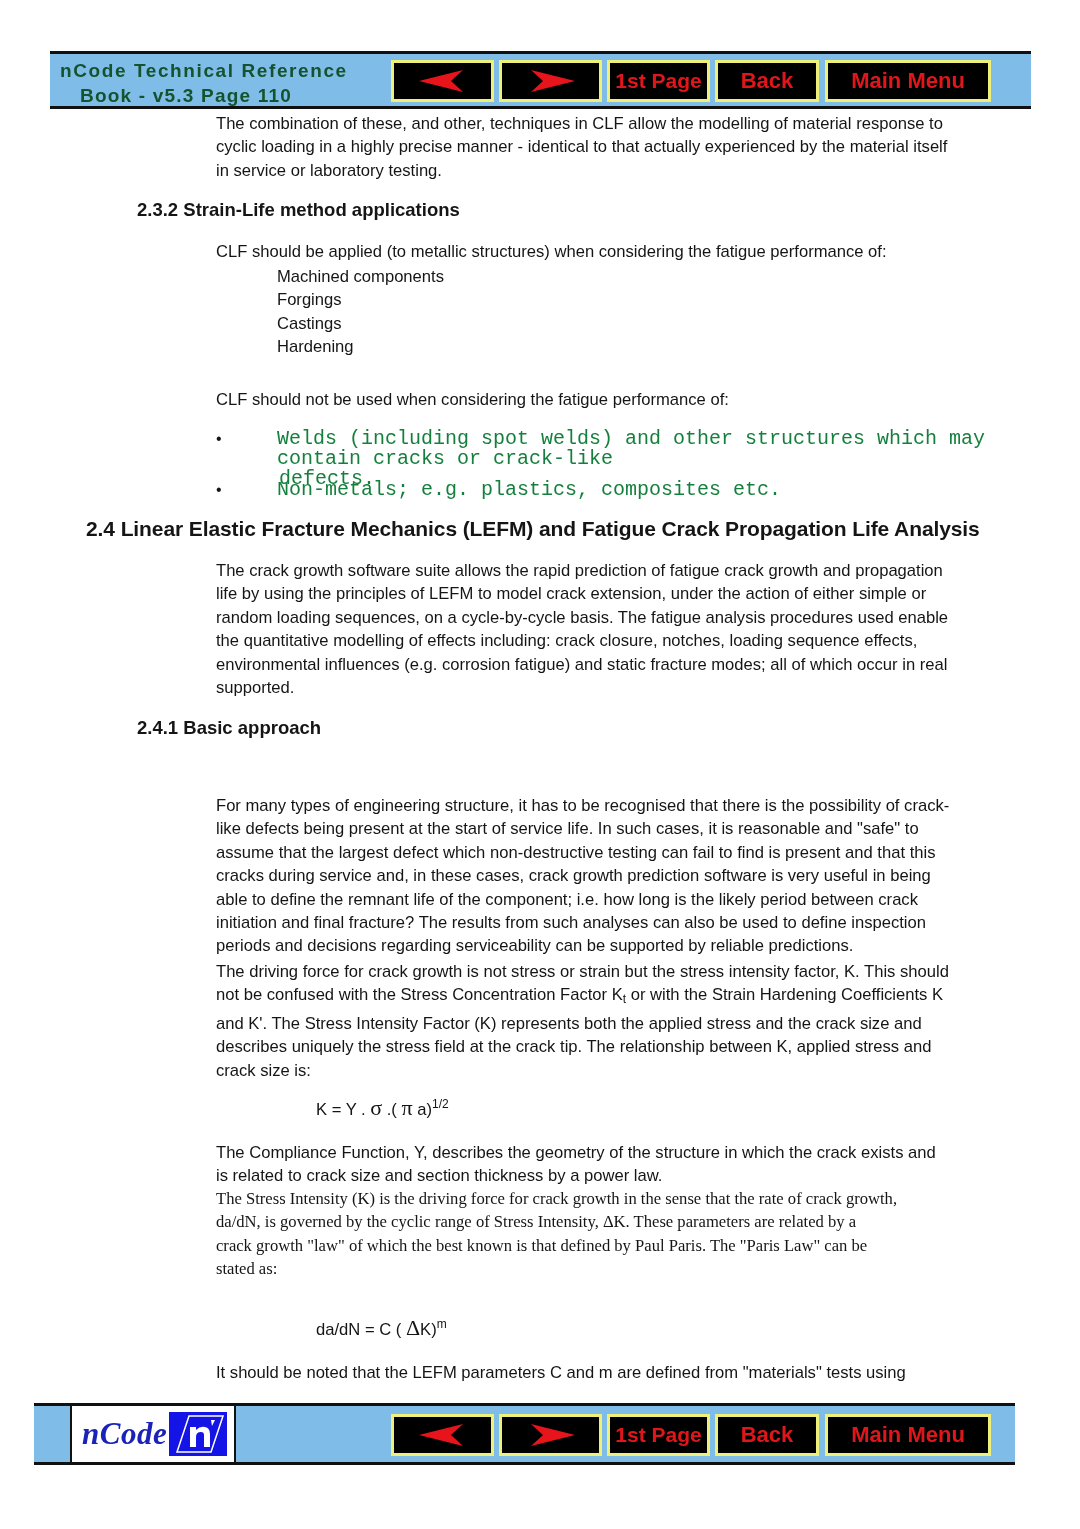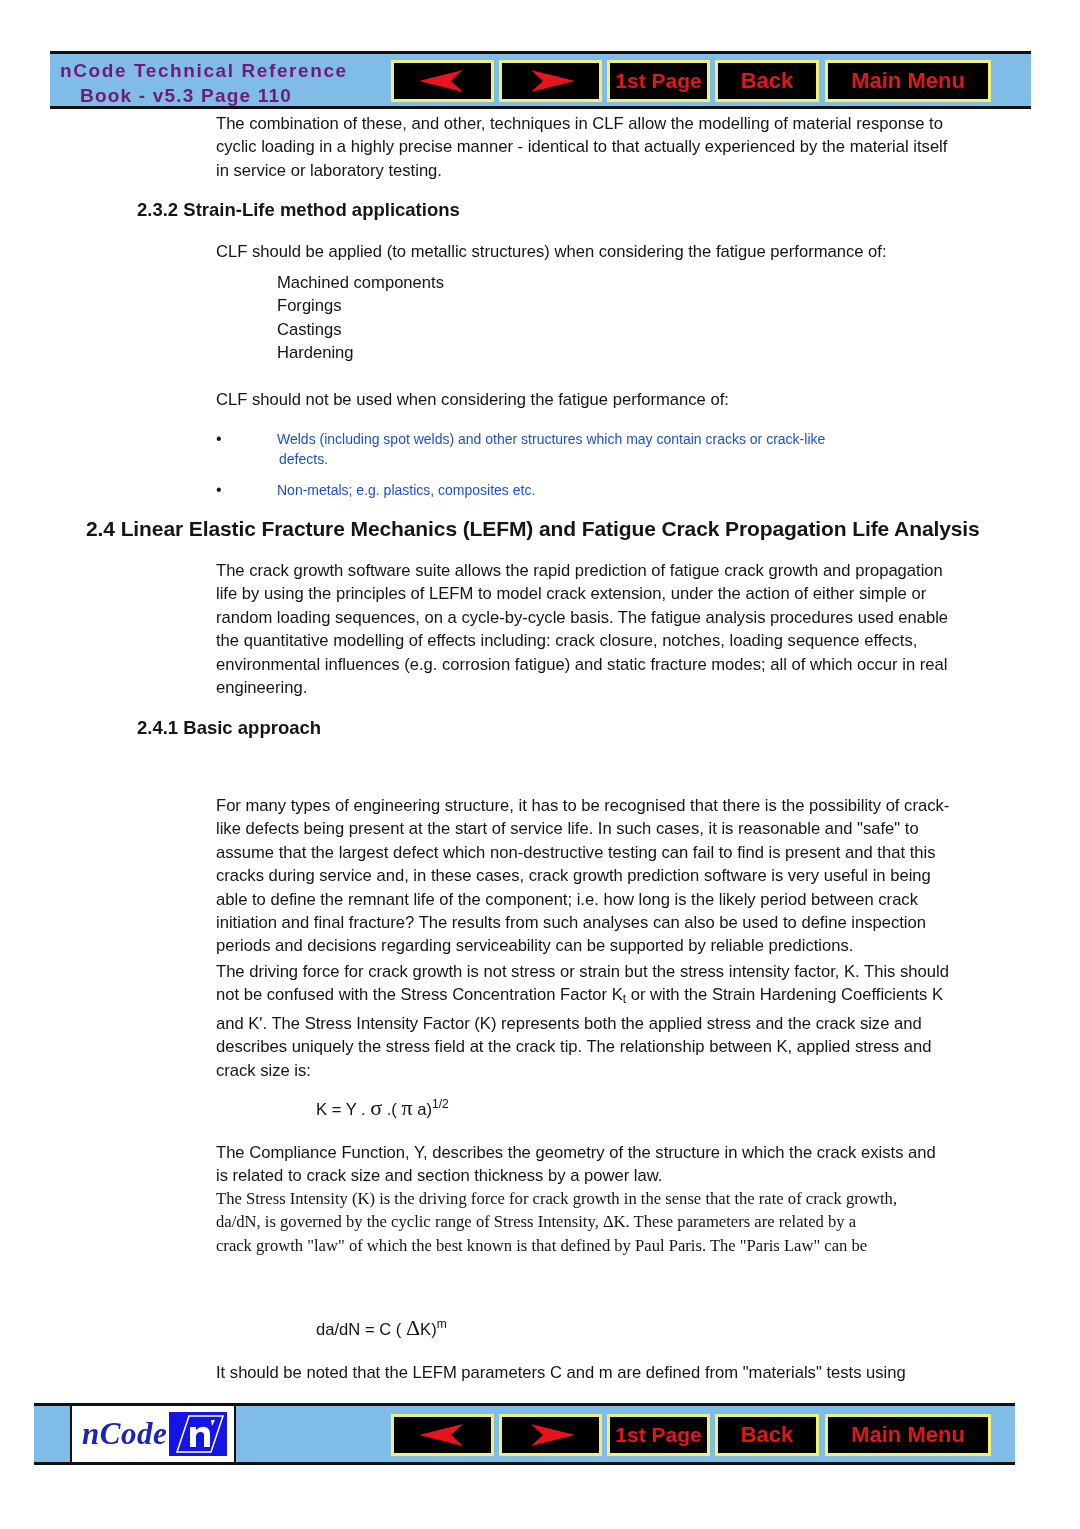--- a/index.html
+++ b/index.html
@@ -6,21 +6,21 @@
   body { width:1080px; height:1529px; position:relative; overflow:hidden;
          font-family:"Liberation Sans", sans-serif; color:#111; }
 
   
   .navbar { position:absolute; background:#7fbde8;
             border-top:3px solid #111; border-bottom:3px solid #111; box-sizing:border-box; }
   .navbar.top { left:50px; top:51px; width:981px; height:58px; }
   .navbar.bottom { left:34px; top:1403px; width:981px; height:62px; }
 
   .nav-title { position:absolute; left:10px; top:4px; font-weight:bold; font-size:19px;
-               line-height:25px; letter-spacing:1.6px; color:#701a75; }
+               line-height:25px; letter-spacing:1.6px; color:#14532d; }
   .nav-title span { display:block; }
   .nav-title .l2 { letter-spacing:1.2px;margin-left:20px; }
 
   .nav-btn { position:absolute; background:#000; border:3px solid #eef07a; box-sizing:border-box;
              color:#e0161b; font-weight:bold; font-size:22px; text-align:center;
              display:flex; align-items:center; justify-content:center; cursor:pointer; }
   .nav-btn svg { display:block; }
 
   .top .b-prev  { left:341px; top:6px; width:103px; height:42px; }
   .top .b-next  { left:449px; top:6px; width:103px; height:42px; }
@@ -41,21 +41,21 @@
                font-size:31px; color:#1a22b8; letter-spacing:0.5px; }
   .logo-mark { margin-left:2px; width:58px; height:44px; background:#1414e6;
                display:flex; align-items:center; justify-content:center; }
 
   
   .p { position:absolute; left:216px; width:800px; font-size:16.6px; line-height:23.4px; color:#151515; }
   .h3 { position:absolute; left:137px; font-weight:bold; font-size:18.5px; color:#151515; }
   .h2 { position:absolute; left:86px; font-weight:bold; font-size:21px; color:#151515; letter-spacing:-0.1px; }
   .li { position:absolute; left:277px; font-size:16.6px; line-height:23.4px; color:#151515; }
   .bullet { position:absolute; left:216px; font-size:16px; color:#151515; }
-  .bul-text { position:absolute; left:277px; width:740px; font-size:14px; line-height:20px; color:#1d4ed8; }
+  .bul-text { position:absolute; left:277px; width:740px; font-size:20px; line-height:20px; color:#15803d;font-family:Liberation Mono, monospace; }
   .formula { position:absolute; left:316px; font-size:16.6px; color:#151515;text-align:center; }
   .formula .big { font-family:"Liberation Serif", serif; font-size:22px; }
   sup { font-size:12px; vertical-align:7px; }
   sub { font-size:12px; vertical-align:-3px; }
 </style>
 </head>
 <body>
 
 <div class="navbar top">
   <div class="nav-title">
@@ -80,21 +80,21 @@
 <div class="p" style="top:112px;">
   <div>The combination of these, and other, techniques in CLF allow the modelling of material response to</div>
   <div>cyclic loading in a highly precise manner - identical to that actually experienced by the material itself</div>
   <div>in service or laboratory testing.</div>
 </div>
 
 <div class="h3" style="top:199px;">2.3.2 Strain-Life method applications</div>
 
 <div class="p" style="top:240px;">CLF should be applied (to metallic structures) when considering the fatigue performance of:</div>
 
-<div class="li" style="top:271px;">
+<div class="li" style="top:265px;">
   <div>Machined components</div>
   <div>Forgings</div>
   <div>Castings</div>
   <div>Hardening</div>
 </div>
 
 <div class="p" style="top:388px;">CLF should not be used when considering the fatigue performance of:</div>
 
 <div class="bullet" style="top:430px;">•</div>
 <div class="bul-text" style="top:429px;">
@@ -105,21 +105,21 @@
 <div class="bul-text" style="top:480px;">Non-metals; e.g. plastics, composites etc.</div>
 
 <div class="h2" style="top:517px;">2.4 Linear Elastic Fracture Mechanics (LEFM) and Fatigue Crack Propagation Life Analysis</div>
 
 <div class="p" style="top:559px;">
   <div>The crack growth software suite allows the rapid prediction of fatigue crack growth and propagation</div>
   <div>life by using the principles of LEFM to model crack extension, under the action of either simple or</div>
   <div>random loading sequences, on a cycle-by-cycle basis. The fatigue analysis procedures used enable</div>
   <div>the quantitative modelling of effects including: crack closure, notches, loading sequence effects,</div>
   <div>environmental influences (e.g. corrosion fatigue) and static fracture modes; all of which occur in real</div>
-  <div>engineering.</div>
+  <div>supported.</div>
 </div>
 
 <div class="h3" style="top:717px;">2.4.1 Basic approach</div>
 
 <div class="p" style="top:758px;margin-top:36px;">
   <div>For many types of engineering structure, it has to be recognised that there is the possibility of crack-</div>
   <div>like defects being present at the start of service life. In such cases, it is reasonable and "safe" to</div>
   <div>assume that the largest defect which non-destructive testing can fail to find is present and that this</div>
   <div>cracks during service and, in these cases, crack growth prediction software is very useful in being</div>
   <div>able to define the remnant life of the component; i.e. how long is the likely period between crack</div>
@@ -141,20 +141,21 @@
 
 <div class="p" style="top:1141px;">
   <div>The Compliance Function, Y, describes the geometry of the structure in which the crack exists and</div>
   <div>is related to crack size and section thickness by a power law.</div>
 </div>
 
 <div class="p" style="top:1187px;font-family:Liberation Serif, serif;">
   <div>The Stress Intensity (K) is the driving force for crack growth in the sense that the rate of crack growth,</div>
   <div>da/dN, is governed by the cyclic range of Stress Intensity, ΔK. These parameters are related by a</div>
   <div>crack growth "law" of which the best known is that defined by Paul Paris. The "Paris Law" can be</div>
+  <div>stated as:</div>
 </div>
 
 <div class="formula" style="top:1315px;">
   <span>da/dN = C ( </span><span class="big">Δ</span><span>K)</span><sup>m</sup>
 </div>
 
 <div class="p" style="top:1361px;">It should be noted that the LEFM parameters C and m are defined from "materials" tests using</div>
 
 <div class="navbar bottom">
   <div class="logo-box">

